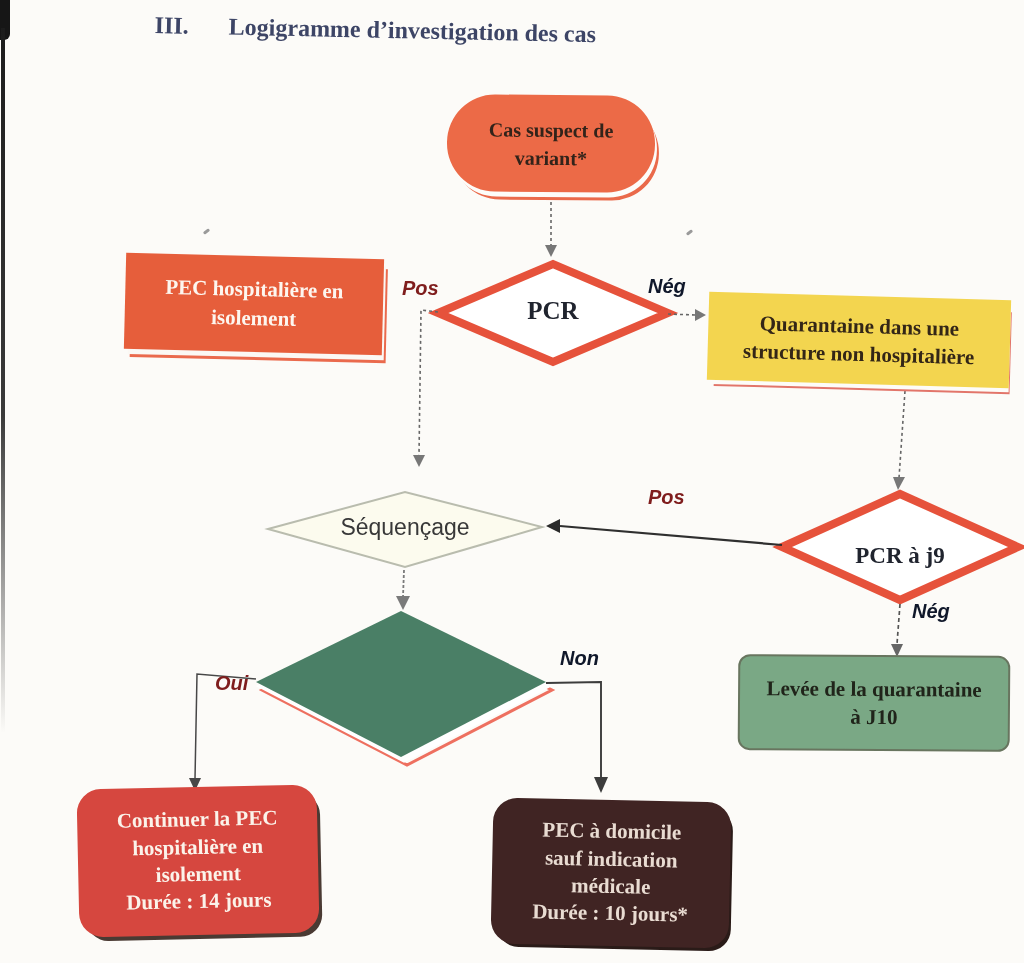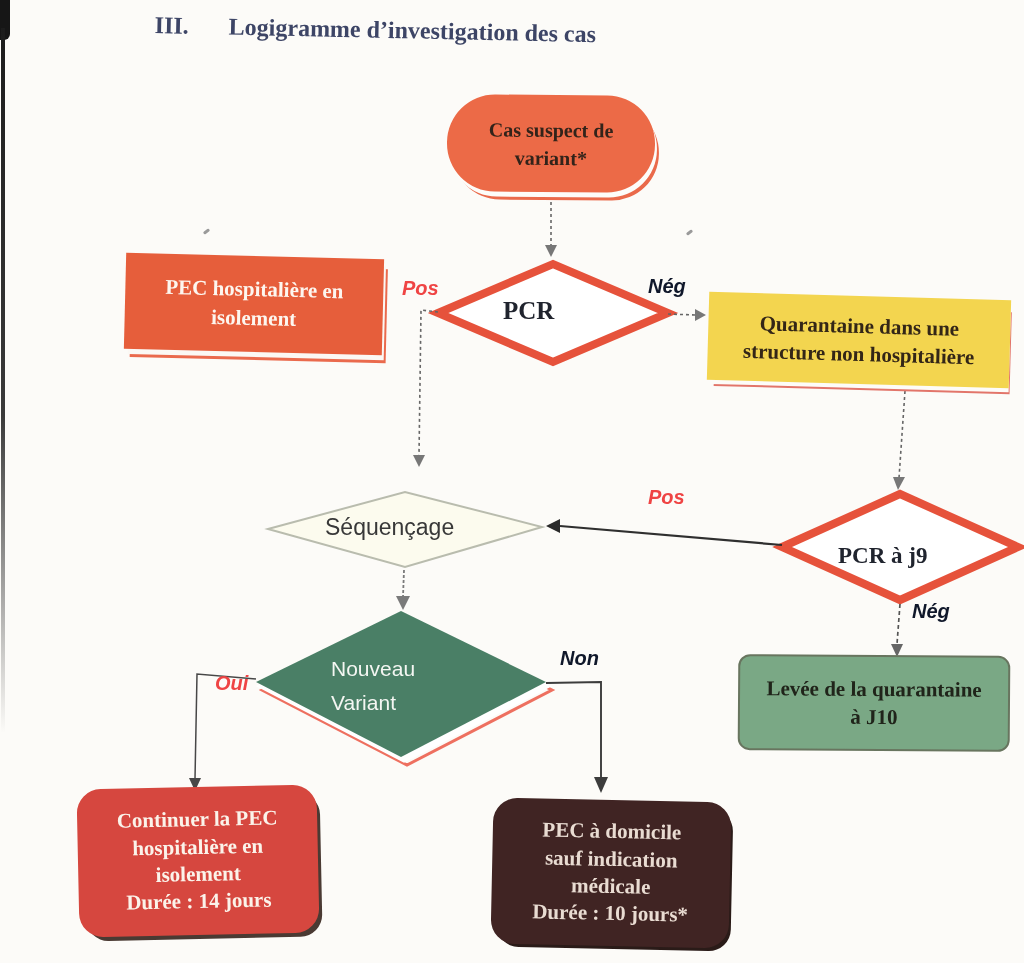--- a/index.html
+++ b/index.html
@@ -57,34 +57,34 @@
     box-shadow:5px 6px 0 -2px #4a3a33;
   }
   .node-domicile{
     left:492px;top:800px;width:238px;height:146px;border-radius:24px;
     background:#402423;color:#e9dcd2;font-size:21px;line-height:1.3;
     transform:rotate(1.2deg);
     box-shadow:4px 5px 0 -2px #2a1b18;
   }
 
   .diamond-label{
-    position:absolute;z-index:2;text-align:left;white-space:pre-line;
+    position:absolute;z-index:2;text-align:center;white-space:pre-line;
   }
   .lbl-pcr{left:503px;top:297px;width:100px;font-size:25px;font-weight:bold;color:#20242e;}
   .lbl-pcrj9{left:838px;top:543px;width:124px;font-size:23px;font-weight:bold;color:#20242e;}
   .lbl-sequencage{left:325px;top:514px;width:160px;font-size:23px;color:#383838;
     font-family:"Liberation Sans",sans-serif;font-weight:normal;}
   .lbl-variant{left:331px;top:652px;width:140px;font-size:21px;color:#f4f6f2;
     font-family:"Liberation Sans",sans-serif;font-weight:normal;line-height:1.6;}
 
   .edge-label{
     position:absolute;z-index:2;font-family:"Liberation Sans",sans-serif;
     font-style:italic;font-weight:bold;font-size:20px;
   }
-  .pos{color:#ef4444;font-style:italic;}
+  .pos{color:#7f1d1d;font-style:italic;}
   .neg{color:#0f172a;}
   .el-pcr-pos{left:402px;top:277px;}
   .el-pcr-neg{left:648px;top:275px;}
   .el-pcrj9-pos{left:648px;top:486px;}
   .el-pcrj9-neg{left:912px;top:600px;}
   .el-oui{left:215px;top:672px;}
   .el-non{left:560px;top:647px;}
 </style>
 </head>
 <body>
@@ -153,22 +153,20 @@
 isolement
 Durée : 14 jours</div>
   <div class="node node-domicile">PEC à domicile
 sauf indication
 médicale
 Durée : 10 jours*</div>
 
   <div class="diamond-label lbl-pcr">PCR</div>
   <div class="diamond-label lbl-pcrj9">PCR à j9</div>
   <div class="diamond-label lbl-sequencage">Séquençage</div>
-  <div class="diamond-label lbl-variant">Nouveau
-Variant</div>
 
   <div class="edge-label pos el-pcr-pos">Pos</div>
   <div class="edge-label neg el-pcr-neg">Nég</div>
   <div class="edge-label pos el-pcrj9-pos">Pos</div>
   <div class="edge-label neg el-pcrj9-neg">Nég</div>
   <div class="edge-label pos el-oui">Oui</div>
   <div class="edge-label neg el-non">Non</div>
 
 </div>
 

